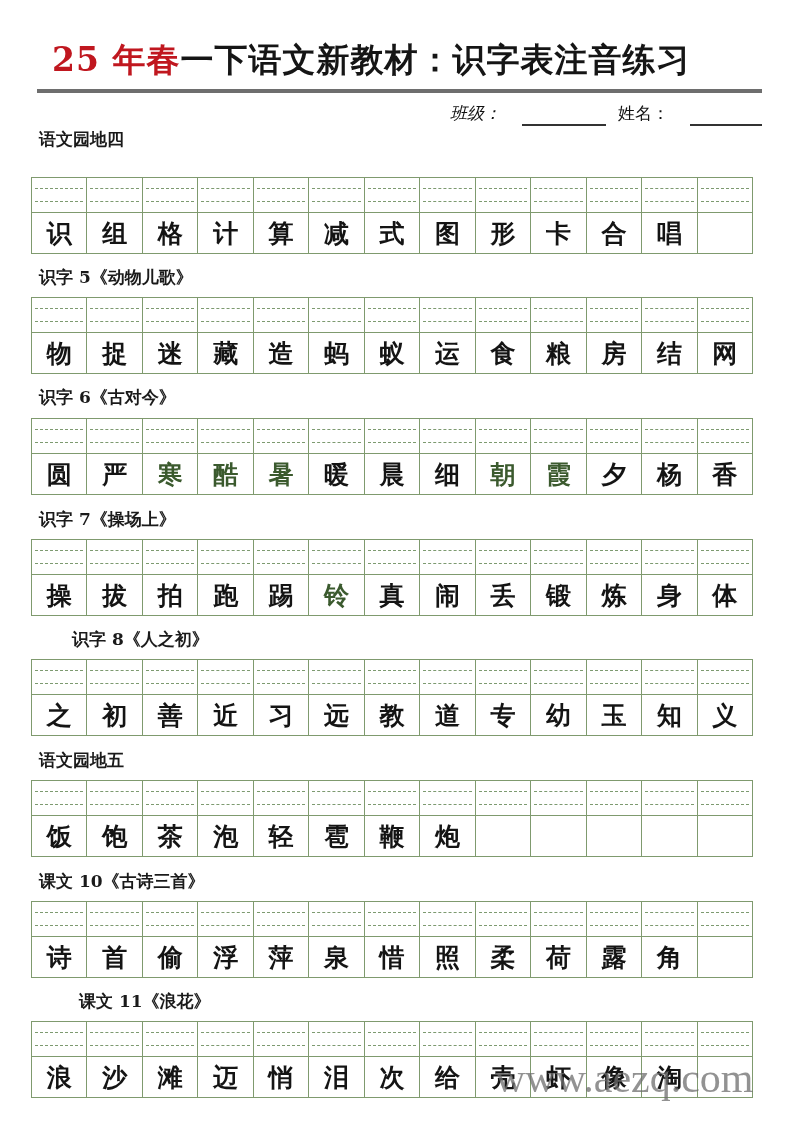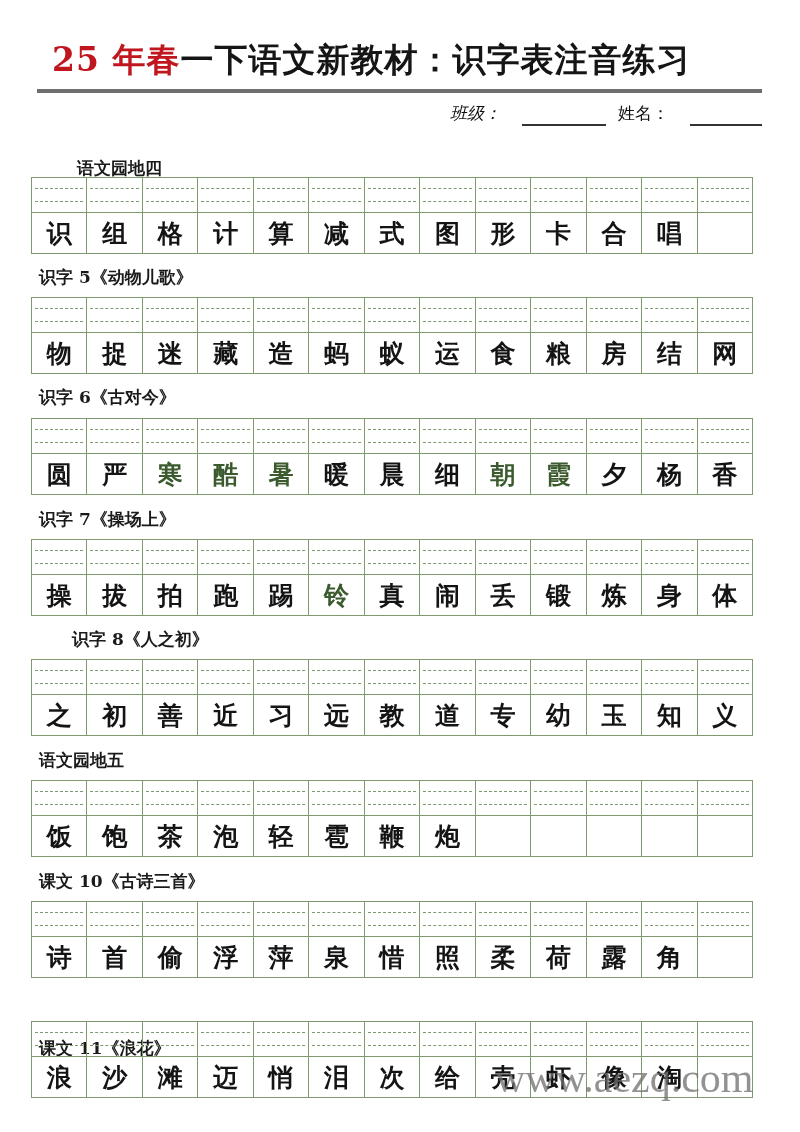--- a/index.html
+++ b/index.html
@@ -68,21 +68,21 @@
 <div class="rule"></div>
 
 <div class="meta">
   <span class="lbl" style="left:0;font-style:italic;">班级：</span>
   <span class="line" style="left:72px; width:84px;"></span>
   <span class="lbl" style="left:168px;">姓名：</span>
   <span class="line" style="left:240px; width:72px;"></span>
 </div>
 
 <div id="sheet">
-    <div class="section-label" style="top: 157px; margin-left: 38px;">语文园地四</div>
+    <div class="section-label" style="top: 128px;">语文园地四</div>
     <div class="grid" style="top: 177px;">
       <div class="cell">
         <div class="pinyin-area">
           <div class="dash1"></div>
           <div class="dash2"></div>
         </div>
         <div class="char">识</div>
       </div>
       <div class="cell">
         <div class="pinyin-area">
@@ -726,21 +726,21 @@
         <div class="char">角</div>
       </div>
       <div class="cell">
         <div class="pinyin-area">
           <div class="dash1"></div>
           <div class="dash2"></div>
         </div>
         <div class="char"></div>
       </div>
     </div>
-    <div class="section-label" style="top: 1037px;">课文 11《浪花》</div>
+    <div class="section-label" style="top: 990px; margin-left: 40px;">课文 11《浪花》</div>
     <div class="grid" style="top: 1021px;">
       <div class="cell">
         <div class="pinyin-area">
           <div class="dash1"></div>
           <div class="dash2"></div>
         </div>
         <div class="char">浪</div>
       </div>
       <div class="cell">
         <div class="pinyin-area">

